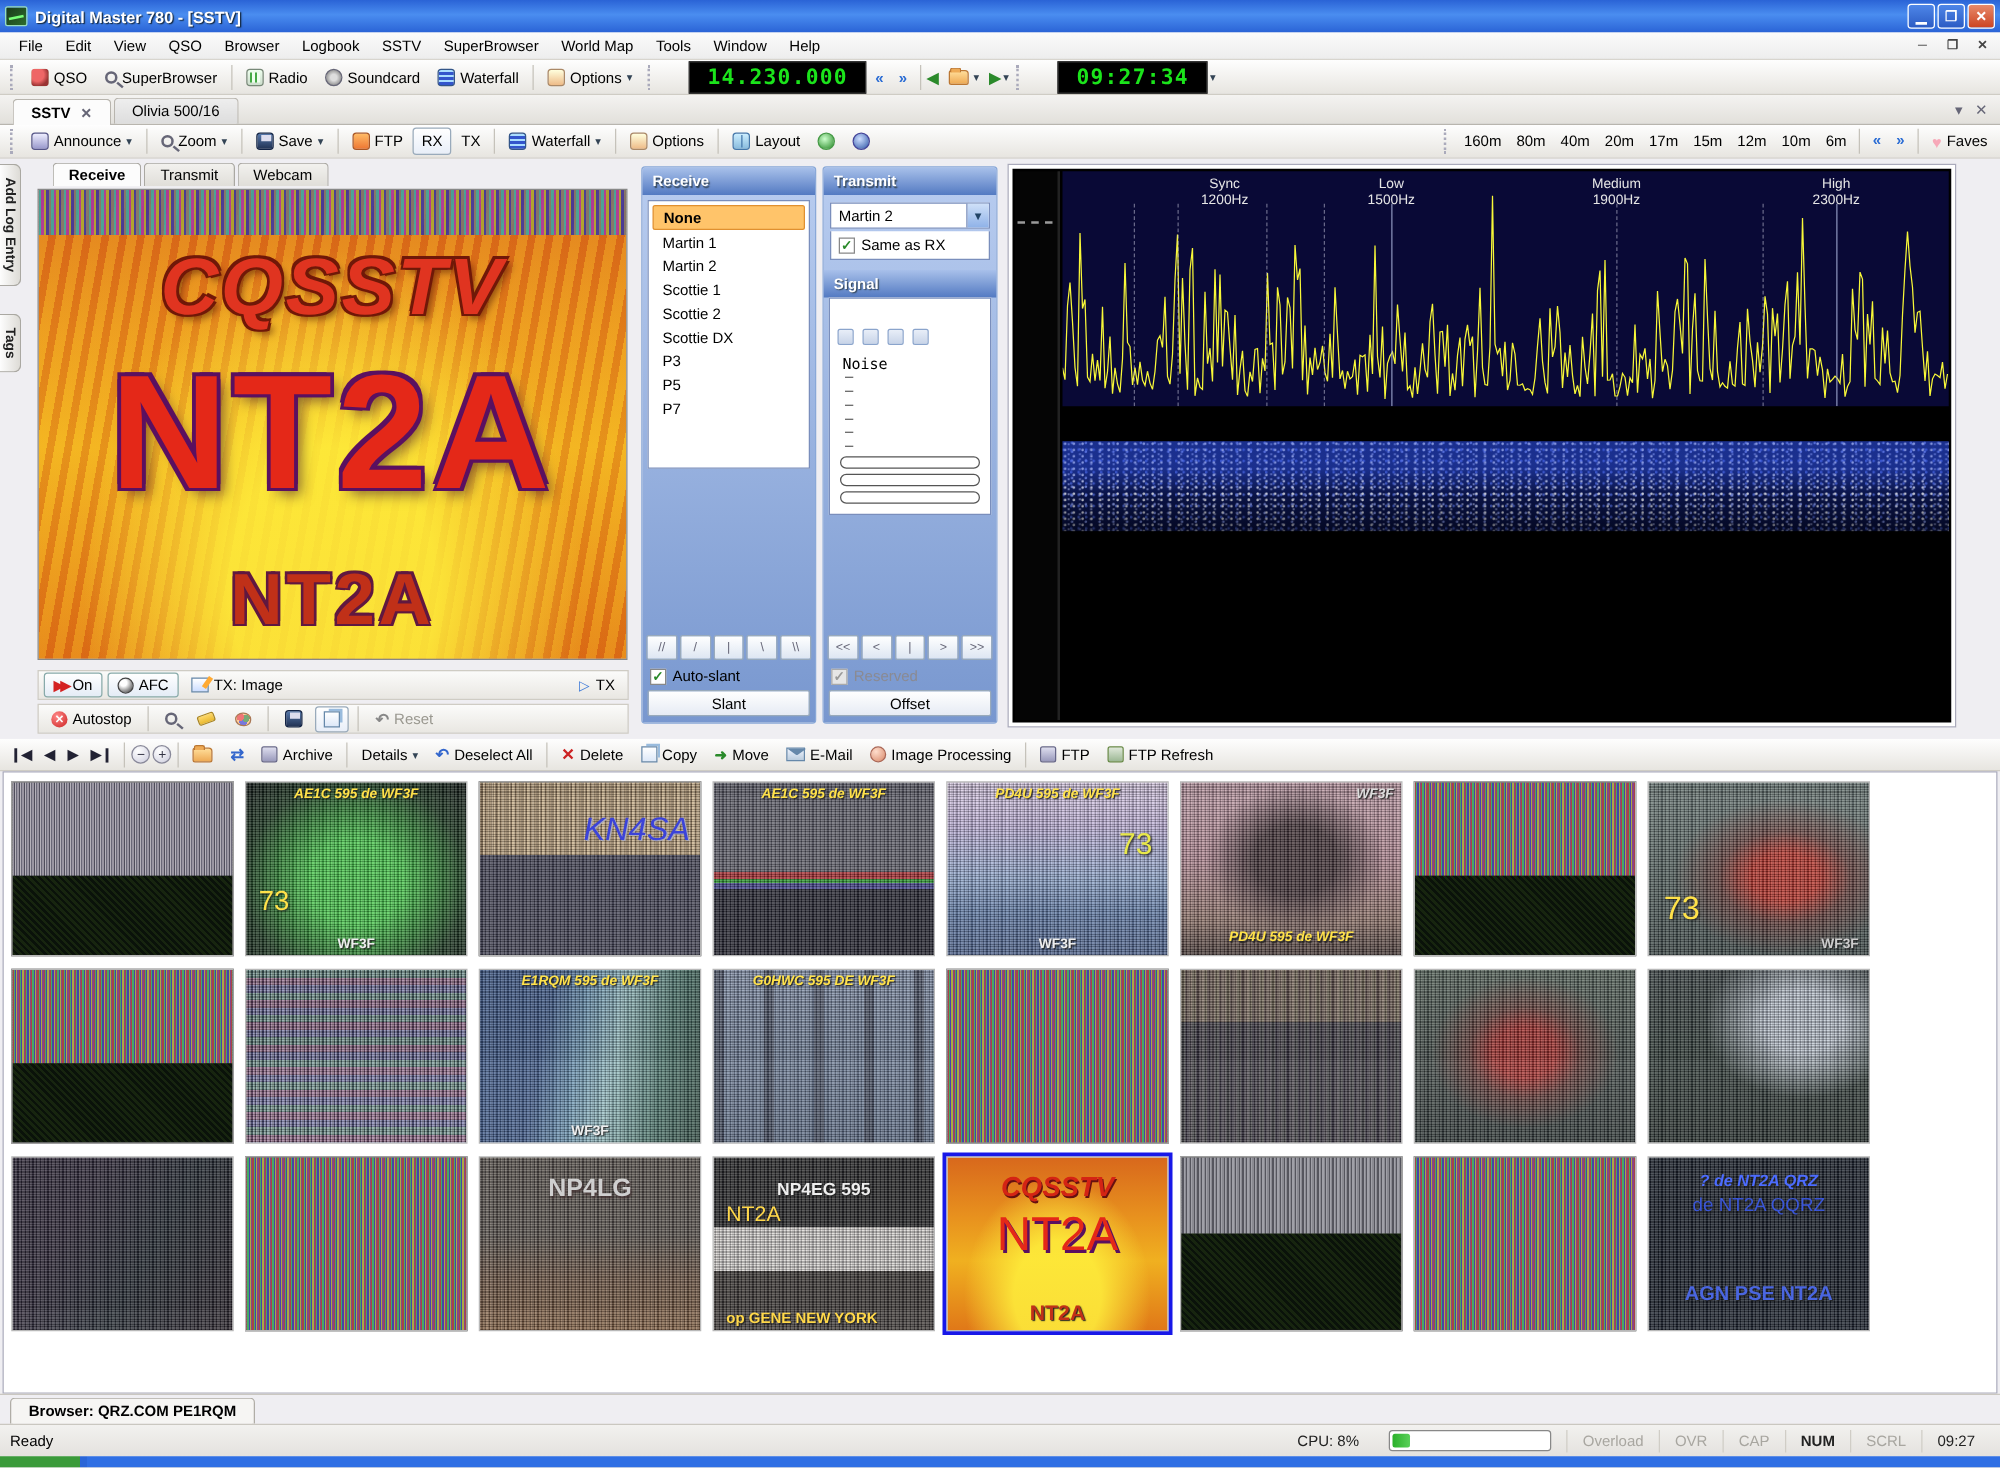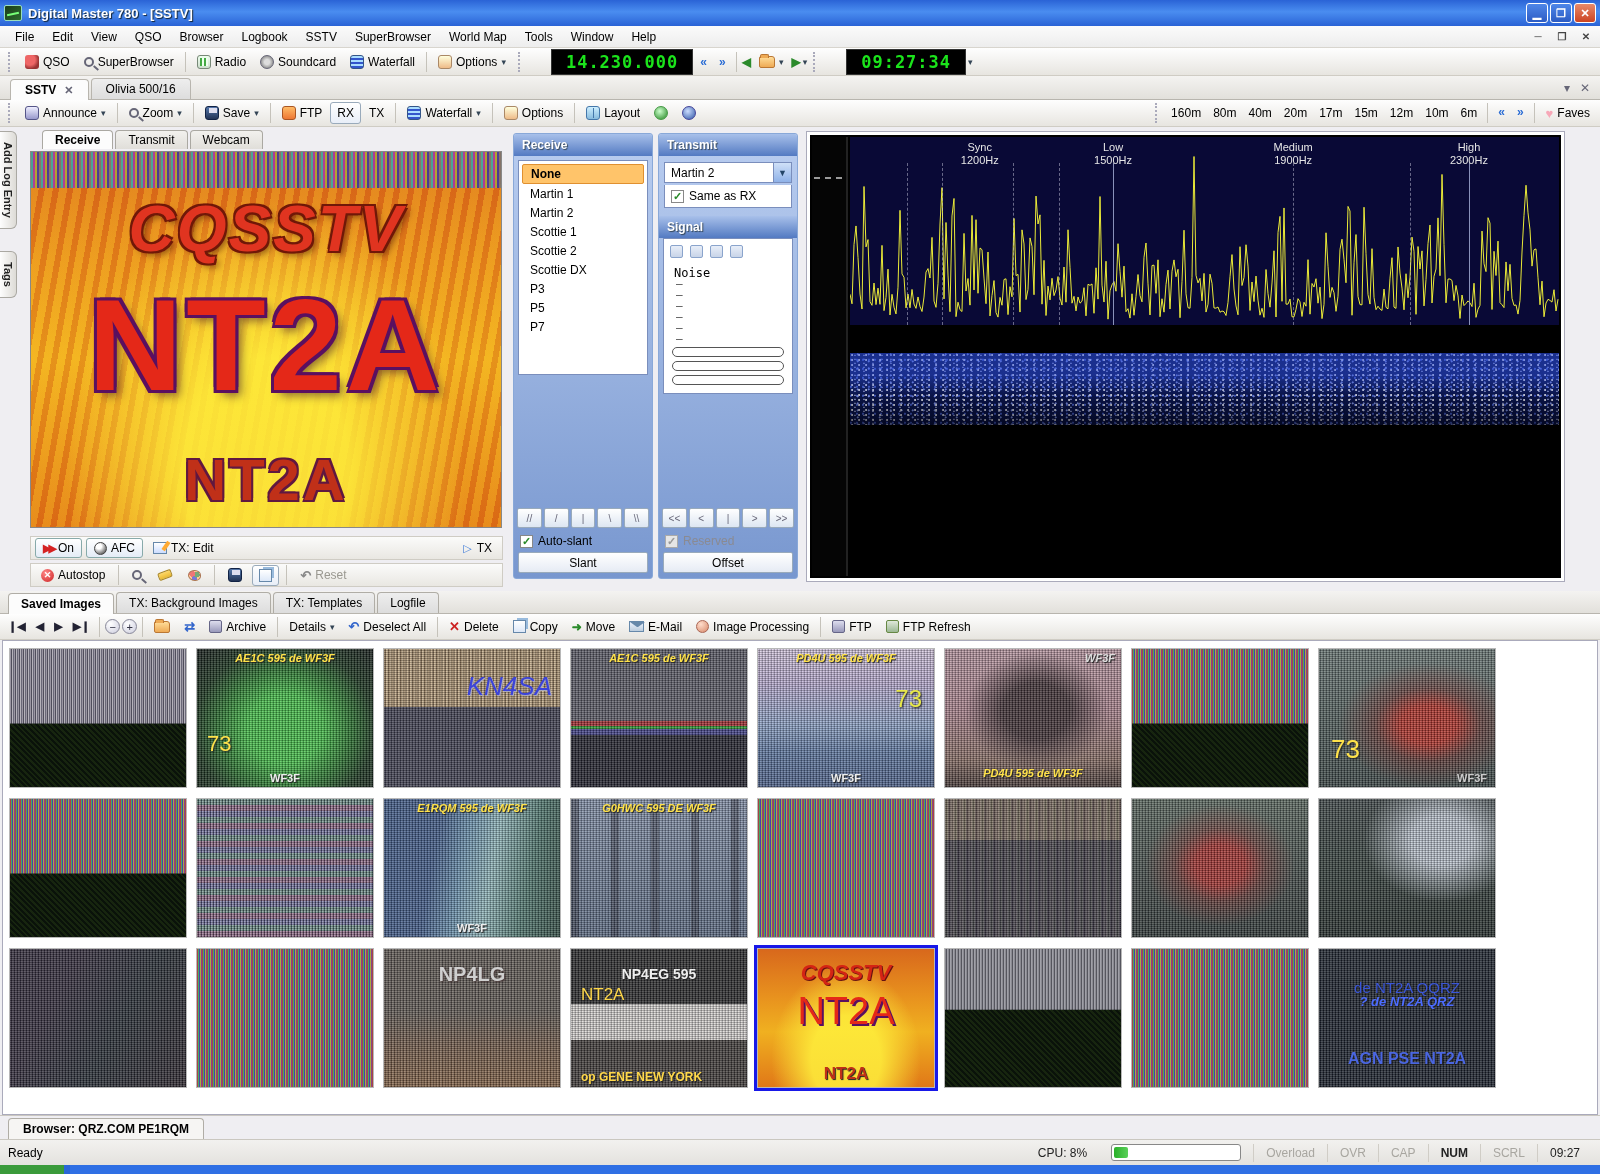--- a/index.html
+++ b/index.html
@@ -113,21 +113,21 @@
   .mode.sel{background:#ffc46a;border:1px solid #e09030;border-radius:2px;font-weight:bold;}
   .slantrow{display:flex;gap:2px;padding:2px 3px;margin-top:auto;}
   .sbtn{flex:1;height:20px;border:1px solid #9ab;border-radius:2px;background:linear-gradient(#fff,#dde6f2);display:flex;align-items:center;justify-content:center;font-size:10px;color:#667;}
   .chkrow{display:flex;align-items:center;gap:5px;padding:4px 6px;font-size:12px;}
   .chk{width:13px;height:13px;background:#fff;border:1px solid #888;display:flex;align-items:center;justify-content:center;color:#2a8a2a;font-size:11px;font-weight:bold;}
   .chk.dis{background:#e6e6e6;color:#9a9a9a;border-color:#aaa;}
   .chkrow.dis{color:#8a8a92;}
   .bigbtn{margin:0 4px 5px;height:21px;background:linear-gradient(#fff,#e6ebf4);border:1px solid #9ab;border-radius:2px;display:flex;align-items:center;justify-content:center;font-size:12px;}
   .txsel{margin:6px 5px 2px;height:21px;background:#fff;border:1px solid #7a8ebc;display:flex;align-items:center;font-size:12px;padding-left:6px;position:relative;}
   .txsel .dd{position:absolute;right:0;top:0;bottom:0;width:18px;background:linear-gradient(#cfe0f8,#8fb2e8);border-left:1px solid #7a8ebc;color:#246;display:flex;align-items:center;justify-content:center;font-size:9px;}
-  .sigbody{background:#fff;border:1px solid #7a8ebc;margin:0 4px;padding:6px 6px 8px;font-size:11px;}
+  .sigbody{background:#fff;border:1px solid #7a8ebc;margin:0 4px;padding:24px 6px 8px;font-size:11px;}
   .sigsq{display:flex;gap:7px;margin-bottom:8px;}
   .sq{width:13px;height:13px;border:1px solid #8aa4cc;background:linear-gradient(#e8eef8,#c8d4e8);border-radius:2px;}
   .noiselbl{font-family:"DejaVu Sans Mono",monospace;font-size:12px;margin-left:4px;}
   .dashcol{margin:2px 0 6px 6px;display:flex;flex-direction:column;gap:7px;color:#333;font-family:"DejaVu Sans Mono",monospace;font-size:11px;line-height:4px;}
   .pill{height:10px;border:1px solid #555;border-radius:5px;margin:4px 2px 0;}
 
   
   .wfbox{position:absolute;left:806px;top:4px;width:759px;height:451px;background:#fff;border:1px solid #aab;padding:3px;}
   .wfin{position:relative;width:100%;height:100%;background:#000;}
   .meter{position:absolute;left:2px;top:2px;bottom:2px;width:36px;background:#050505;border-right:2px solid #222;}
@@ -225,21 +225,21 @@
   .t5 .tb{color:#ffe24a;font-style:italic;bottom:8px;}
   .t7 .tm{text-align:left;padding-left:12px;top:auto;bottom:16%;font-size:26px;}
   .t7 .tb{text-align:right;padding-right:8px;color:#ccc;}
   .t18 .tt{color:#cfcfcf;font-size:20px;top:10%;font-style:normal;text-shadow:1px 1px 2px #433;}
   .t19 .tt{color:#eee;font-size:14px;top:12%;font-style:normal;}
   .t19 .tm{color:#ffd84a;font-size:17px;text-align:left;padding-left:10px;top:26%;}
   .t19 .tb{color:#ffd84a;text-align:left;padding-left:10px;font-size:12px;}
   .t20 .tt{font-size:22px;color:#d42414;top:8%;text-shadow:1px 1px 0 #611;}
   .t20 .tm{font-size:38px;color:#e42818;top:30%;text-shadow:2px 2px 0 #5a1060;}
   .t20 .tb{font-size:17px;color:#c03018;}
-  .t23 .tt{color:#4c6cff;font-size:13px;top:8%;margin-top:34px;}
+  .t23 .tt{color:#4c6cff;font-size:13px;top:8%;}
   .t23 .tm{color:#3a56d8;font-size:15px;top:22%;}
   .t23 .tb{color:#4a66e0;font-size:16px;bottom:14%;}
 
   
   .browtabrow{height:24px;background:#efeef2;display:flex;align-items:flex-end;padding:0 8px;border-top:1px solid #cac7c0;flex:0 0 auto;}
   .browtab{padding:3px 14px;border:1px solid #b0ada6;border-bottom:none;border-radius:4px 4px 0 0;background:#f6f5f3;font-weight:bold;font-size:12px;}
   .statusbar{height:26px;background:linear-gradient(#f2f1ef,#e4e2de);border-top:1px solid #cac7c0;display:flex;align-items:center;padding:0 8px;font-size:12px;flex:0 0 auto;}
   .st-right{margin-left:auto;display:flex;align-items:center;gap:0;}
   .stcell{padding:2px 12px;border-left:1px solid #d0cdc6;color:#222;}
   .dim{color:#a8a6a0;}
@@ -438,21 +438,21 @@
       <span class="pressbtn">
           <span class="ic-onplay">▶▶</span>
           <span>On</span>
         </span>
       <span class="pressbtn">
           <span class="ic-ball"></span>
           <span>AFC</span>
         </span>
       <span class="tbtn">
           <span class="ic-edit"></span>
-          <span>TX: Edit</span>
+          <span>TX: Image</span>
         </span>
       <span class="txright">
           <span class="bluetri">▷</span>
           <span>TX</span>
         </span>
     </div>
 
     <div class="ctlrow row-stop">
       <span class="tbtn">
           <span class="ic-stop">✕</span>
@@ -587,26 +587,20 @@
               <div>High</div>
               <div>2300Hz</div>
             </div>
         </div>
         <div class="wband"></div>
         <div class="wblack"></div>
       </div>
     </div>
   </div>
 
-  <div class="savetabs">
-    <span class="stab active">Saved Images</span>
-    <span class="stab">TX: Background Images</span>
-    <span class="stab">TX: Templates</span>
-    <span class="stab">Logfile</span>
-  </div>
 
   <div class="toolbar imgbar">
     <span class="navb">❙◀</span>
     <span class="navb">◀</span>
     <span class="navb">▶</span>
     <span class="navb">▶❙</span>
     <span class="sep"></span>
     <span class="circ">−</span>
     <span class="circ">+</span>
     <span class="sep"></span>

